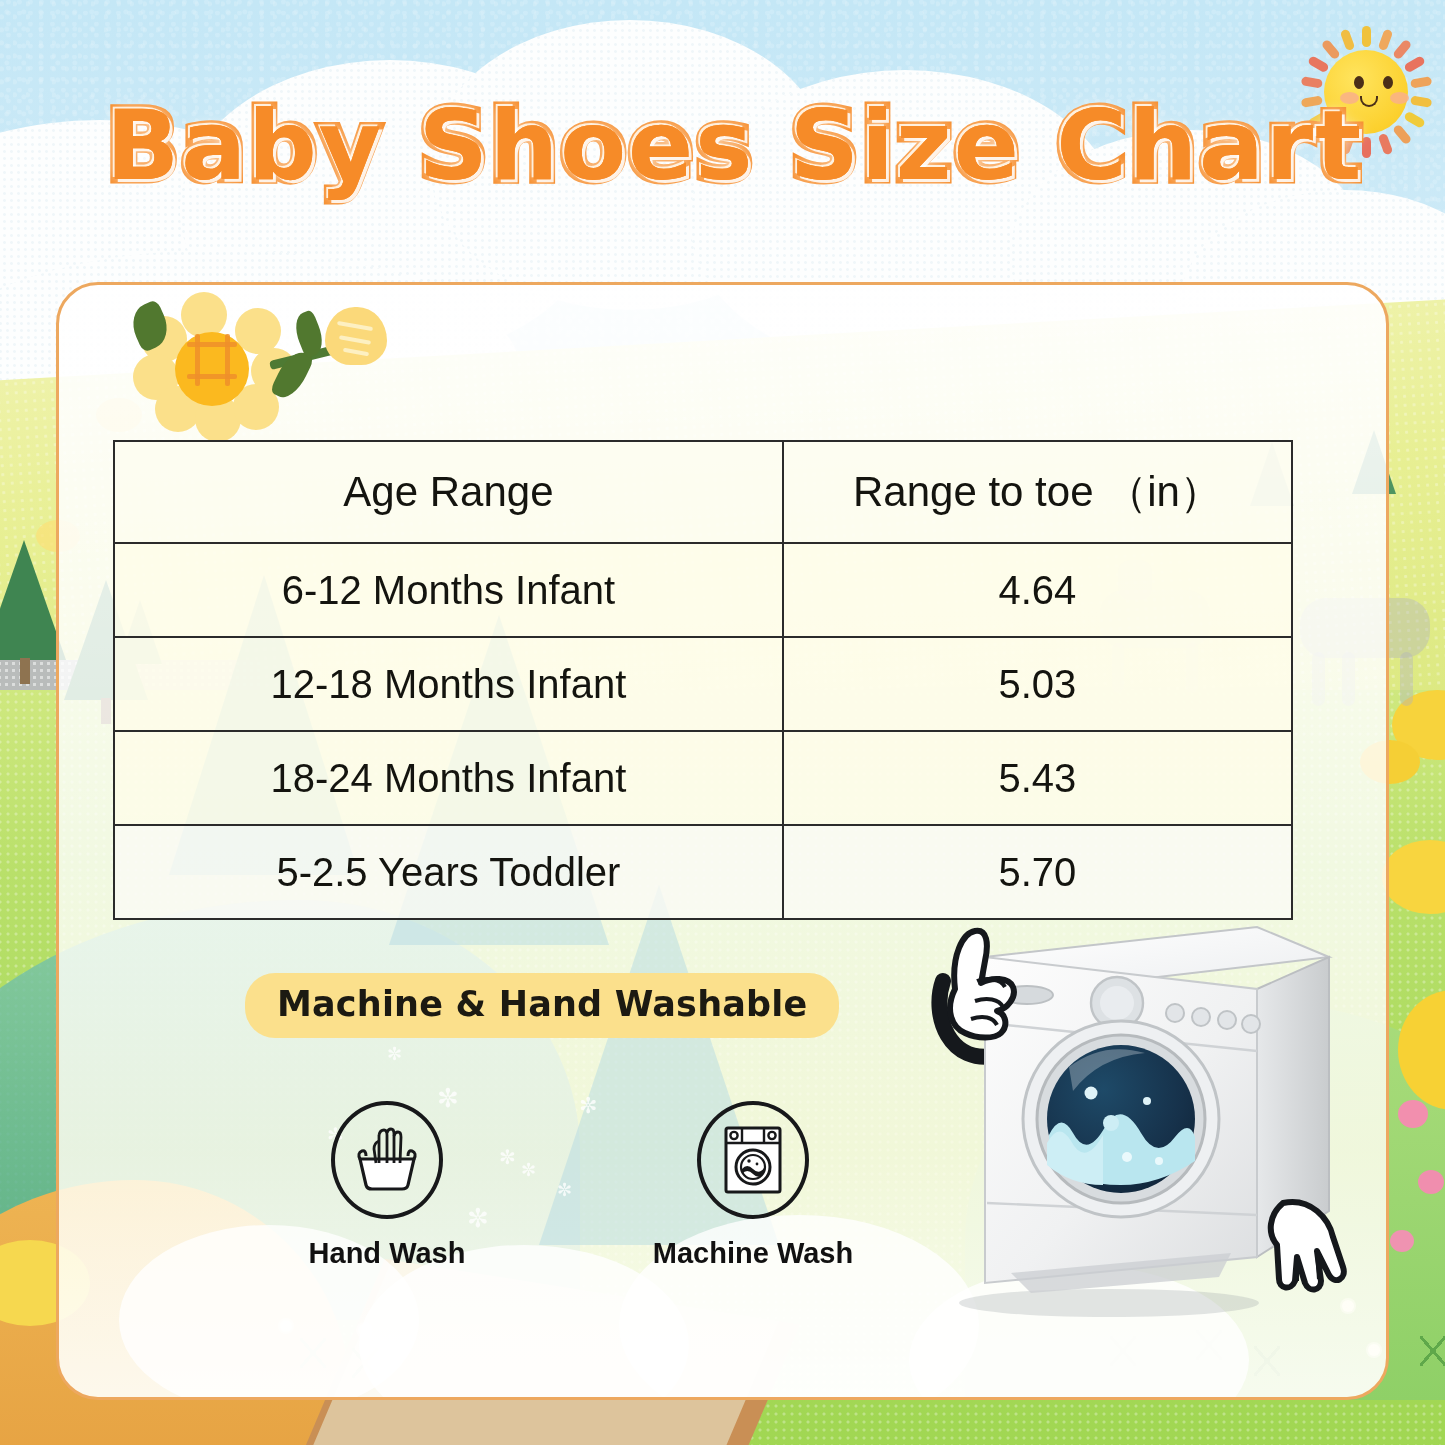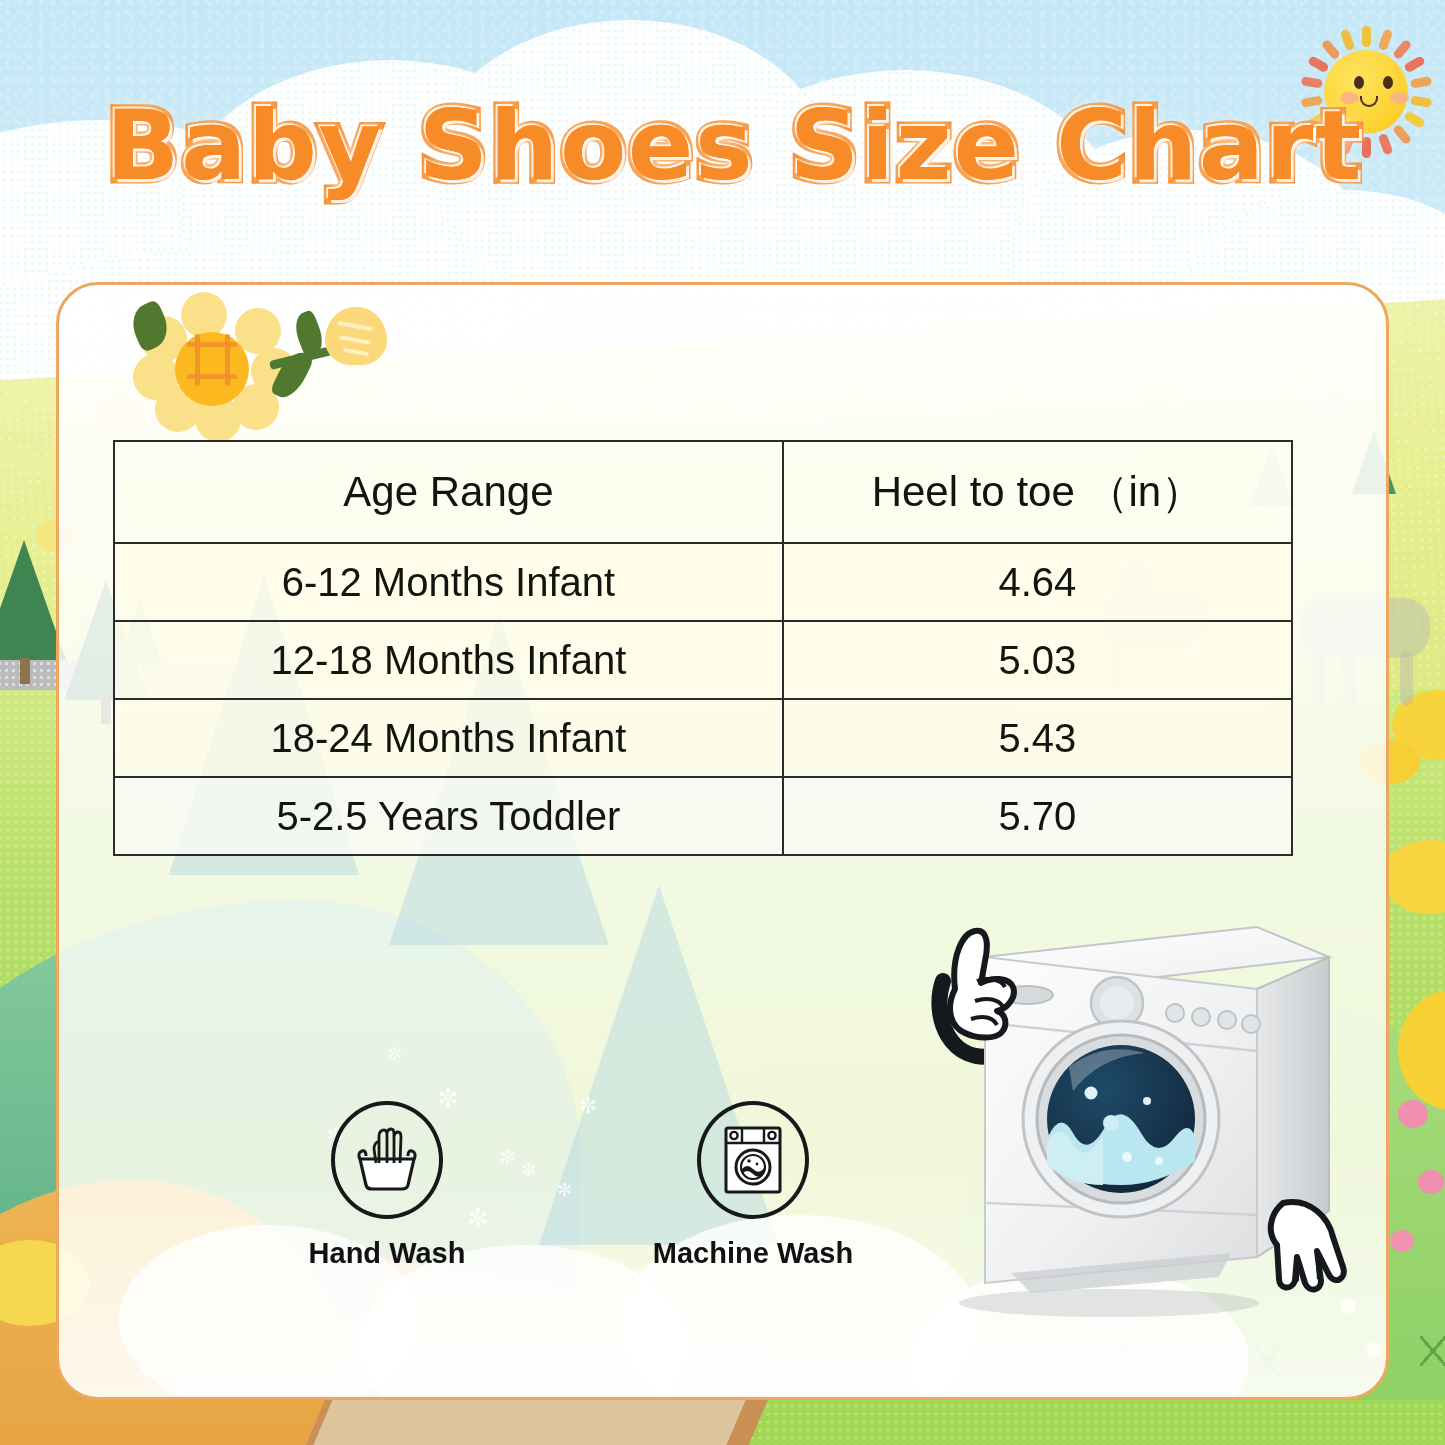--- a/index.html
+++ b/index.html
@@ -223,21 +223,21 @@
     border:2.4px solid #2b2b2b;
     text-align:center;
     font-family:"Liberation Sans", sans-serif;
     color:#14140f;
     background: rgba(255,253,232,.42);
   }
   .sizetable th {
     font-size:42px; font-weight:400; height:102px;
     background: rgba(252,253,244,.36);
   }
-  .sizetable td { font-size:40px; height:78px; }
+  .sizetable td { font-size:40px; height:94px; }
   .sizetable .col-age { width:670px; }
   .sizetable .col-val { width:510px; }
   .sizetable tr:nth-child(4) td { background: rgba(248,249,252,.48); }
 
   
   .badge {
     position:absolute; left:186px; top:688px;
     padding:11px 32px 14px;
     background:#FBE08C;
     border-radius:30px;
@@ -409,21 +409,21 @@
         <div class="bud"></div>
         <div class="bud-line" style="left:208px;top:34px;width:36px;transform:rotate(10deg);"></div>
         <div class="bud-line" style="left:210px;top:48px;width:32px;transform:rotate(10deg);"></div>
         <div class="bud-line" style="left:214px;top:60px;width:26px;transform:rotate(10deg);"></div>
       </div>
 
       <table class="sizetable">
         <thead>
           <tr>
             <th class="col-age">Age Range</th>
-            <th class="col-val">Heel to toe （in）</th>
+            <th class="col-val">Range to toe （in）</th>
           </tr>
         </thead>
         <tbody>
           <tr>
             <td>6-12  Months Infant</td>
             <td>4.64</td>
           </tr>
           <tr>
             <td>12-18  Months Infant</td>
             <td>5.03</td>
@@ -432,20 +432,21 @@
             <td>18-24  Months Infant</td>
             <td>5.43</td>
           </tr>
           <tr>
             <td>5-2.5  Years Toddler</td>
             <td>5.70</td>
           </tr>
         </tbody>
       </table>
 
+      <div class="badge">Machine &amp; Hand Washable</div>
 
       <div class="care">
         <div class="care-item hand">
           <div class="care-ring">
             <svg width="74" height="74" viewBox="0 0 74 74" aria-hidden="true">
               <path d="M10 36 L64 36 L58 62 Q57 66 52 66 L22 66 Q17 66 16 62 Z" fill="#ffffff" stroke="#17181a" stroke-width="3.2" stroke-linejoin="round"></path>
               <path d="M10 36 Q7 30 12 28 Q16 27 16 33" fill="none" stroke="#17181a" stroke-width="3"></path>
               <path d="M64 36 Q67 30 62 28 Q58 27 58 33" fill="none" stroke="#17181a" stroke-width="3"></path>
               <path d="M29 12 Q30 7 34 7 Q37 7 37 12 L37 40" fill="none" stroke="#17181a" stroke-width="2.8"></path>
               <path d="M37 10 Q38 6 41 6 Q44 6 44 11 L44 40" fill="none" stroke="#17181a" stroke-width="2.8"></path>

